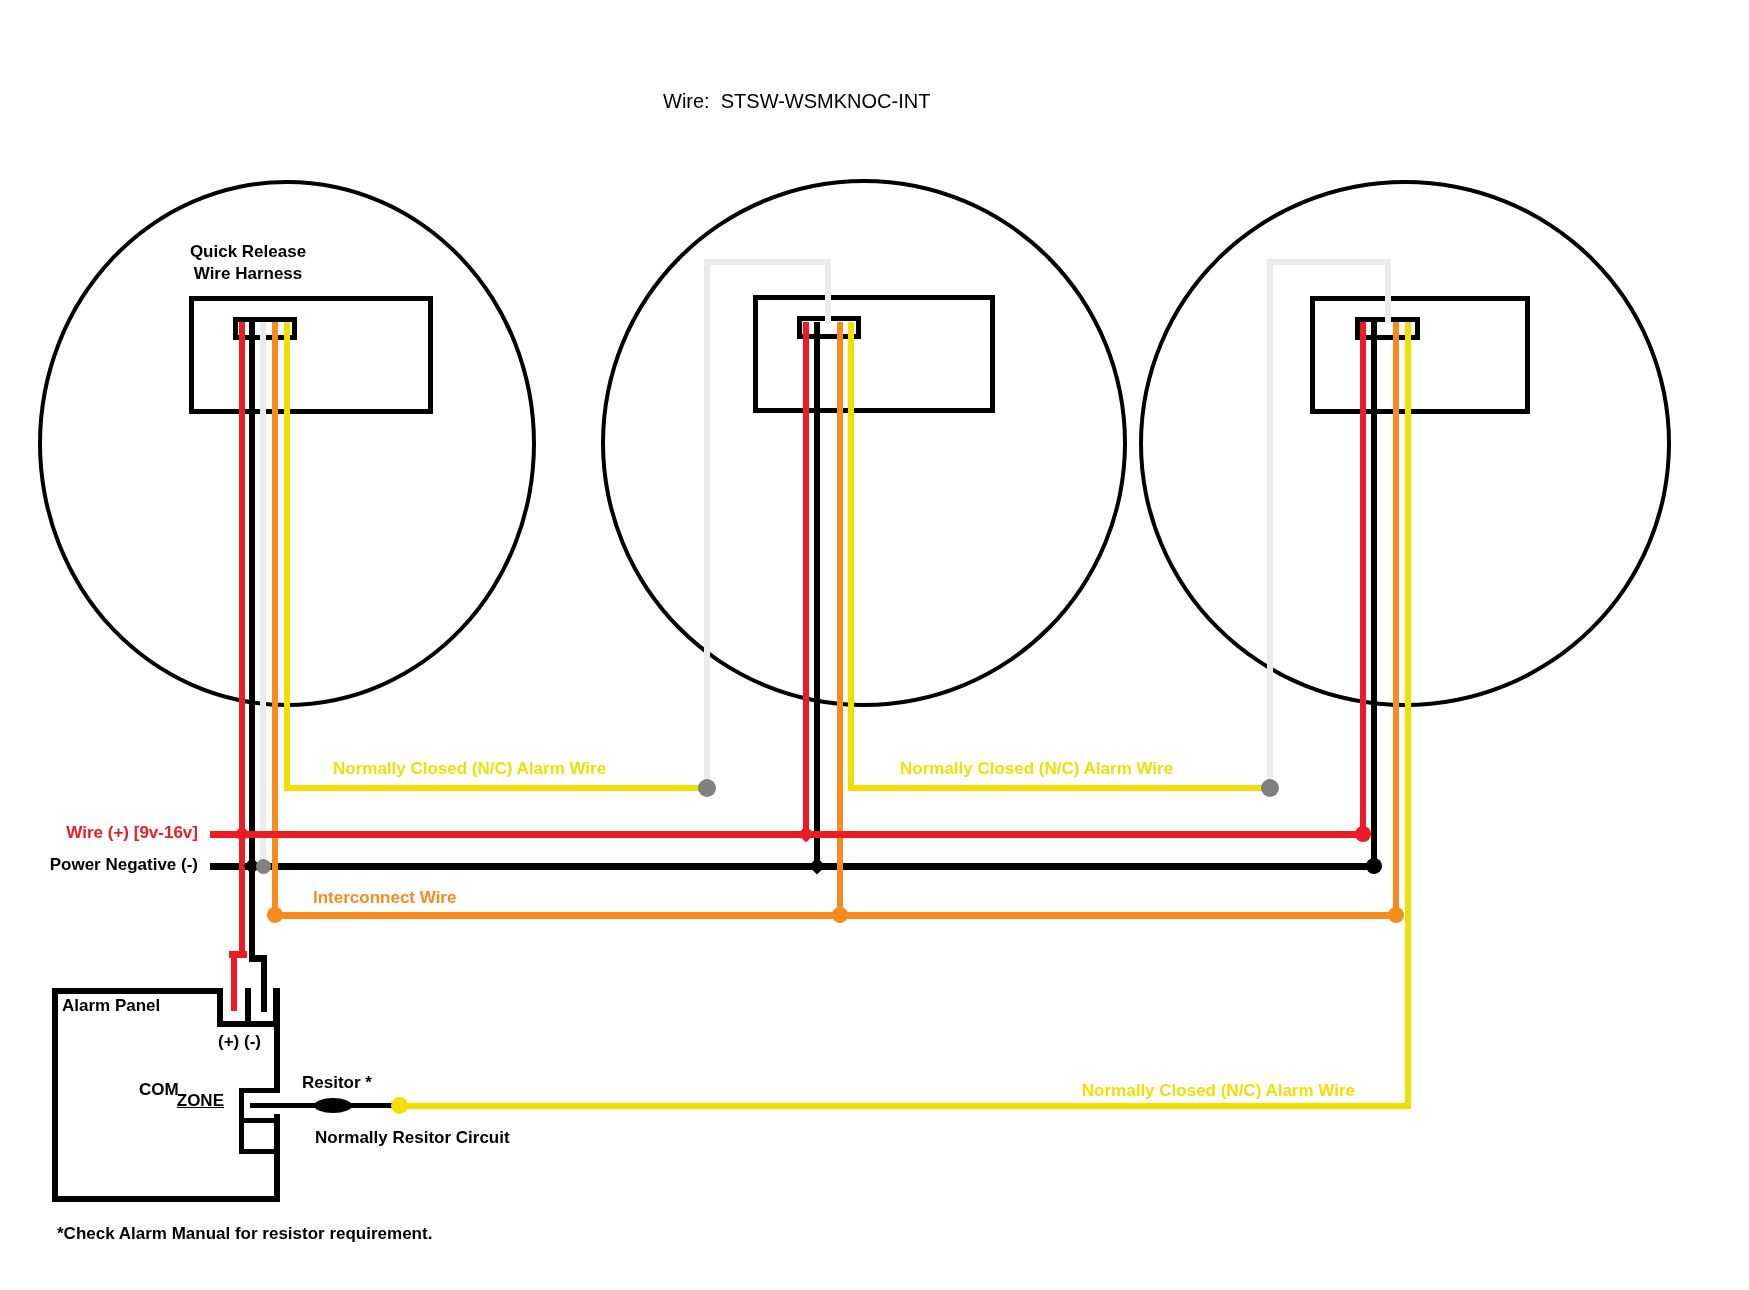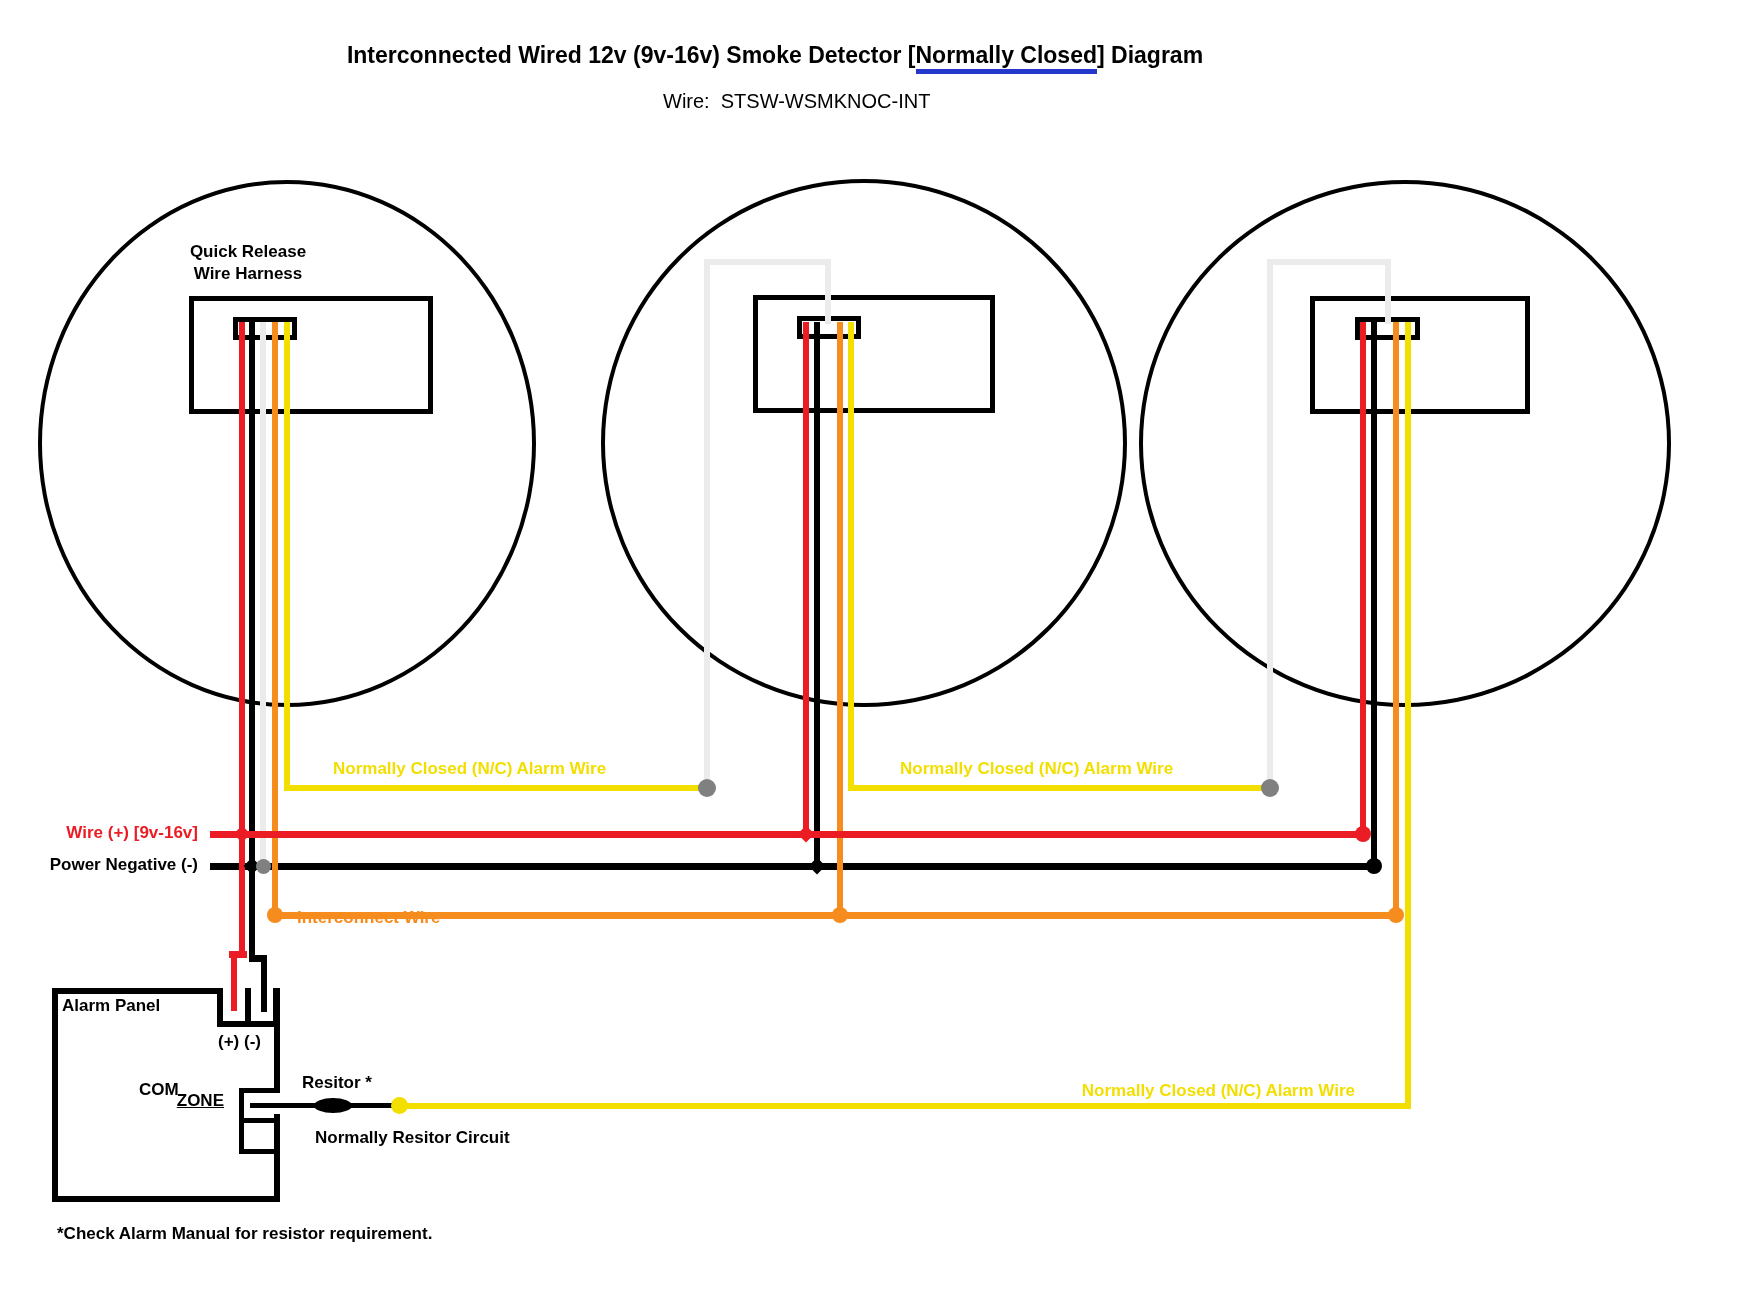--- a/index.html
+++ b/index.html
@@ -26,21 +26,20 @@
   #model{position:absolute;left:663px;top:90px;font-size:20px;color:var(--black);white-space:pre;}
   #qr-label{position:absolute;left:158px;top:241px;width:180px;text-align:center;
             font-size:17px;line-height:22px;font-weight:bold;color:var(--black);}
   .ellipse{position:absolute;border-radius:50%;}
 </style>
 </head>
 <body>
 
 <div id="stage">
 
-  <div id="title"><span>Interconnected Wired 12v (9v-16v) Smoke Detector [</span><span class="u">Normally Closed</span><span>] Diagram</span></div>
   <div id="model">Wire:  STSW-WSMKNOC-INT</div>
 
   <div class="circle" style="left:38px;top:180px;width:498px;height:527px;"></div>
   <div class="circle" style="left:601px;top:179px;width:526px;height:528px;"></div>
   <div class="circle" style="left:1139px;top:180px;width:532px;height:527px;"></div>
 
   <div class="rect" style="left:189px;top:296px;width:244px;height:118px;"></div>
   <div class="rect" style="left:753px;top:295px;width:242px;height:118px;"></div>
   <div class="rect" style="left:1310px;top:296px;width:220px;height:118px;"></div>
   <div class="rect" style="left:233px;top:317px;width:64px;height:23px;"></div>
@@ -98,21 +97,21 @@
   <div class="dot org" style="left:832px;top:907px;width:16px;height:16px;"></div>
   <div class="dot org" style="left:1388px;top:907px;width:16px;height:16px;"></div>
   <div class="dot gry" style="left:698px;top:779px;width:18px;height:18px;"></div>
   <div class="dot gry" style="left:1261px;top:779px;width:18px;height:18px;"></div>
 
   <div class="lbl y" style="left:333px;top:759px;">Normally Closed (N/C) Alarm Wire</div>
   <div class="lbl y" style="left:900px;top:759px;">Normally Closed (N/C) Alarm Wire</div>
   <div class="lbl y" style="left:1025px;top:1081px;width:330px;text-align:right;">Normally Closed (N/C) Alarm Wire</div>
   <div class="lbl r" style="left:22px;top:823px;width:176px;text-align:right;">Wire (+) [9v-16v]</div>
   <div class="lbl" style="left:22px;top:855px;width:176px;text-align:right;">Power Negative (-)</div>
-  <div class="lbl o" style="left:297px;top:888px;margin-top:20px;">Interconnect Wire</div>
+  <div class="lbl o" style="left:313px;top:888px;">Interconnect Wire</div>
 
   <div class="ln blk" style="left:52px;top:988px;width:6px;height:214px;"></div>
   <div class="ln blk" style="left:52px;top:988px;width:171px;height:6px;"></div>
   <div class="ln blk" style="left:52px;top:1196px;width:228px;height:6px;"></div>
   <div class="ln blk" style="left:274px;top:988px;width:6px;height:104px;"></div>
   <div class="ln blk" style="left:274px;top:1114px;width:6px;height:88px;"></div>
 
   <div class="ln blk" style="left:217px;top:988px;width:6px;height:39px;"></div>
   <div class="ln blk" style="left:245px;top:988px;width:6px;height:39px;"></div>
   <div class="ln blk" style="left:273px;top:988px;width:6px;height:39px;"></div>

